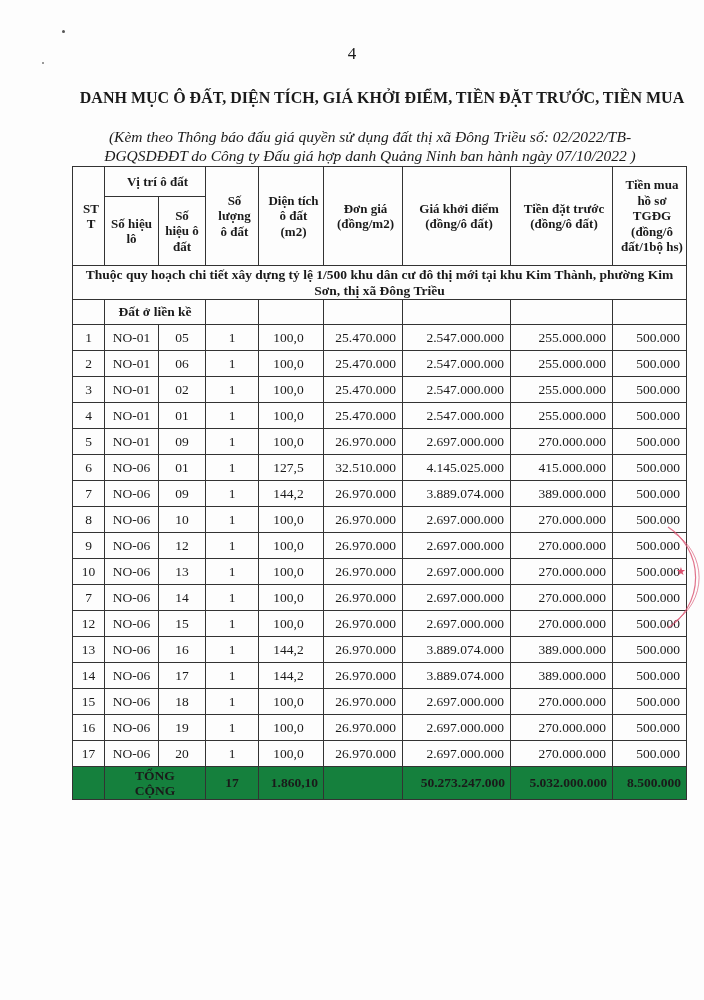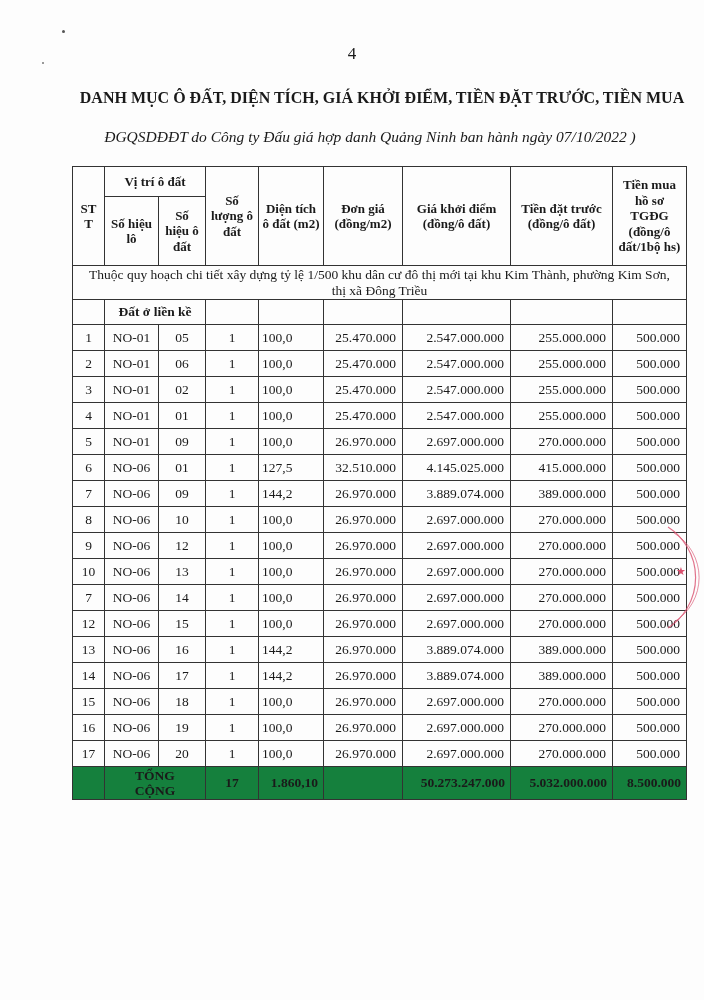--- a/index.html
+++ b/index.html
@@ -6,46 +6,47 @@
   body { width:704px; height:1000px; background:#fdfdfd; position:relative; overflow:hidden;
          font-family:"Liberation Serif", "DejaVu Serif", serif; color:#1a1a1a; }
   .page-num { position:absolute; top:44px; left:0; width:704px; text-align:center; font-size:17px; }
   .title { position:absolute; top:88px; left:72px; width:620px; text-align:center; font-weight:bold;
            font-size:16px; line-height:19px; }
   .subtitle { position:absolute; top:127px; left:60px; width:620px; text-align:center; font-style:italic;
               font-size:15.5px; line-height:19px; }
   table { position:absolute; top:166px; left:72px; border-collapse:collapse; width:614px; table-layout:fixed; }
   td, th { border:1px solid #333; padding:0 3px; font-size:13.5px; line-height:16px; text-align:center; vertical-align:middle; }
   th { font-weight:bold; font-size:13px; line-height:15.5px; }
-  .hdr-r1 th { height:29px; }
+  .hdr-r1 th { height:29px;padding-left:8px; }
   .hdr-r2 th { height:68px; }
-  .section td { font-weight:normal; height:33px; padding:0 12px; line-height:16px; }
+  .section td { font-weight:bold; height:33px; padding:0 12px; line-height:16px; }
   .sub td { height:24px; font-weight:bold; }
   .data td { height:25px; }
   .data td.num { text-align:right; padding-right:6px; }
-  .data td.area { text-align:left; padding-right:8px; }
+  .data td.area { text-align:center; padding-right:8px; }
   .total td { background:#15803d; font-weight:bold; height:32px; }
   .total td.num { text-align:right; padding-right:5px; }
   .stamp { position:absolute; left:660px; top:525px; width:60px; height:105px; pointer-events:none; }
   .dot1 { position:absolute; left:62px; top:30px; width:3px; height:3px; border-radius:50%; background:#555; }
   .dot2 { position:absolute; left:42px; top:62px; width:2px; height:2px; border-radius:50%; background:#777; }
 </style>
 </head>
 <body>
 
 <div class="dot1"></div>
 <div class="dot2"></div>
 
 <div class="page-num">4</div>
 
 <div class="title">
   <div>DANH MỤC Ô ĐẤT, DIỆN TÍCH, GIÁ KHỞI ĐIỂM, TIỀN ĐẶT TRƯỚC, TIỀN MUA</div>
 </div>
 
 <div class="subtitle">
+  <div>(Kèm theo Thông báo đấu giá quyền sử dụng đất thị xã Đông Triều số: 02/2022/TB-</div>
   <div>ĐGQSDĐĐT do Công ty Đấu giá hợp danh Quảng Ninh ban hành ngày 07/10/2022 )</div>
 </div>
 
 <table>
   <colgroup>
     <col style="width:32px">
       <col style="width:54px">
       <col style="width:47px">
       <col style="width:53px">
     <col style="width:65px">

